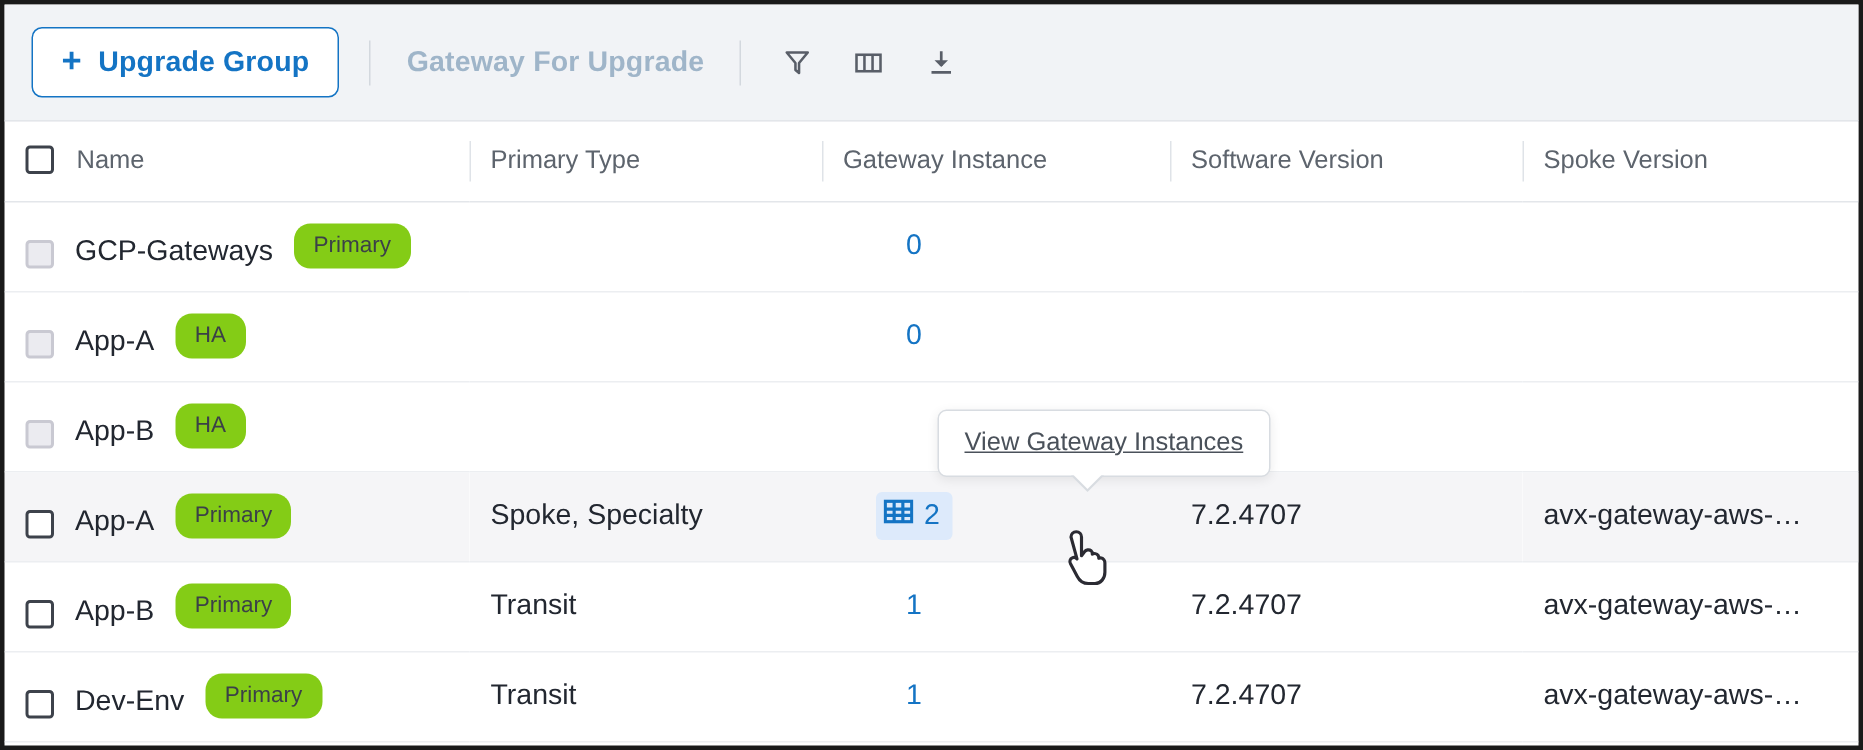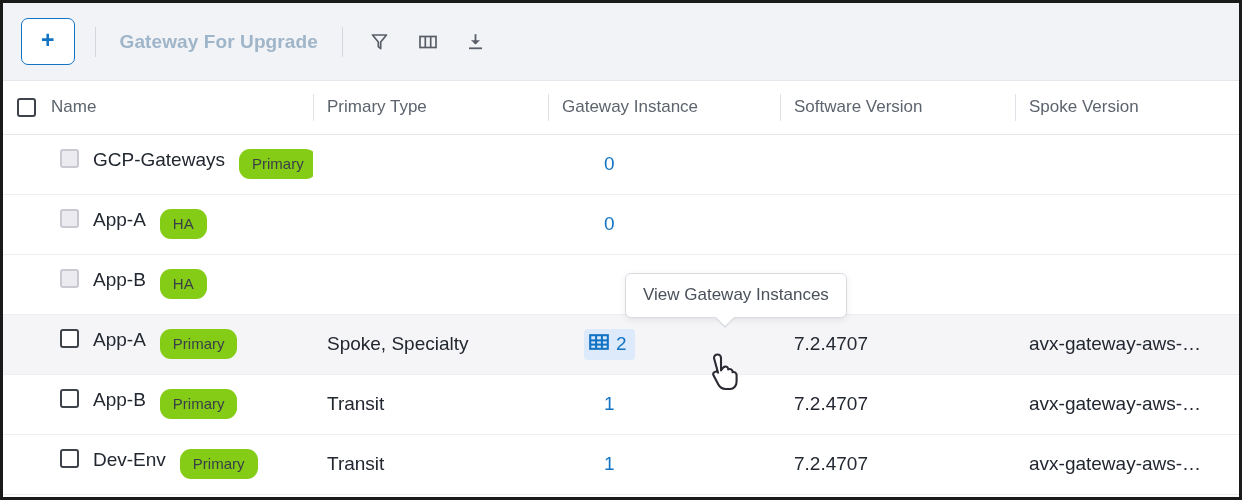--- a/index.html
+++ b/index.html
@@ -101,36 +101,36 @@
     position: relative;
     background: #ffffff;
   }
   .tbl thead th.sep::before {
     content: "";
     position: absolute;
     left: 0; top: 13px;
     width: 1px; height: 27px;
     background: #dfe3e8;
   }
-  .th-name-wrap { display: flex; align-items: center; gap: 15px; }
+  .th-name-wrap { display: flex; gap: 15px; }
 
   .tbl tbody td {
     height: 60px;
     padding: 0 0 0 14px;
     font-size: 19px;
     color: #222730;
     border-bottom: 1px solid #eceef1;
     vertical-align: middle;
     white-space: nowrap;
     overflow: hidden;
     text-overflow: ellipsis;
   }
   tr.hovered td { background: #f5f5f7; }
 
-  .name-cell { display: flex; align-items: flex-start; gap: 14px; margin-left: 43px; }
+  .name-cell { display: flex; align-items: flex-end; gap: 14px; }
   .chip {
     display: inline-block;
     background: #84cc16;
     color: #3b4048;
     border-radius: 11px;
     font-size: 15px;
     line-height: 1;
     padding: 7px 13px 8px;
   }
 
@@ -178,20 +178,21 @@
     top: 270px;
     background: #ffffff;
     border: 1px solid #d8dce1;
     border-radius: 6px;
     padding: 11px 17px 12px;
     font-size: 17px;
     color: #4a515a;
     box-shadow: 0 2px 7px rgba(0,0,0,.08);
     white-space: nowrap;
     z-index: 30;
+    text-decoration: underline;
   }
   .tooltip .arrow,
   .tooltip .arrow-in {
     position: absolute;
     left: 88px;
     width: 0; height: 0;
     border-left: 11px solid transparent;
     border-right: 11px solid transparent;
   }
   .tooltip .arrow { bottom: -11px; border-top: 11px solid #d8dce1; }
@@ -207,20 +208,21 @@
   }
 </style>
 </head>
 <body>
 
 <div id="app">
 
   <div class="toolbar">
     <button class="btn-upgrade">
       <span class="plus">+</span>
+      <span>Upgrade Group</span>
     </button>
 
     <span class="tb-divider"></span>
 
     <button class="btn-prepare">Gateway For Upgrade</button>
 
     <span class="tb-divider"></span>
 
     <button class="icon-btn">
       <span>

